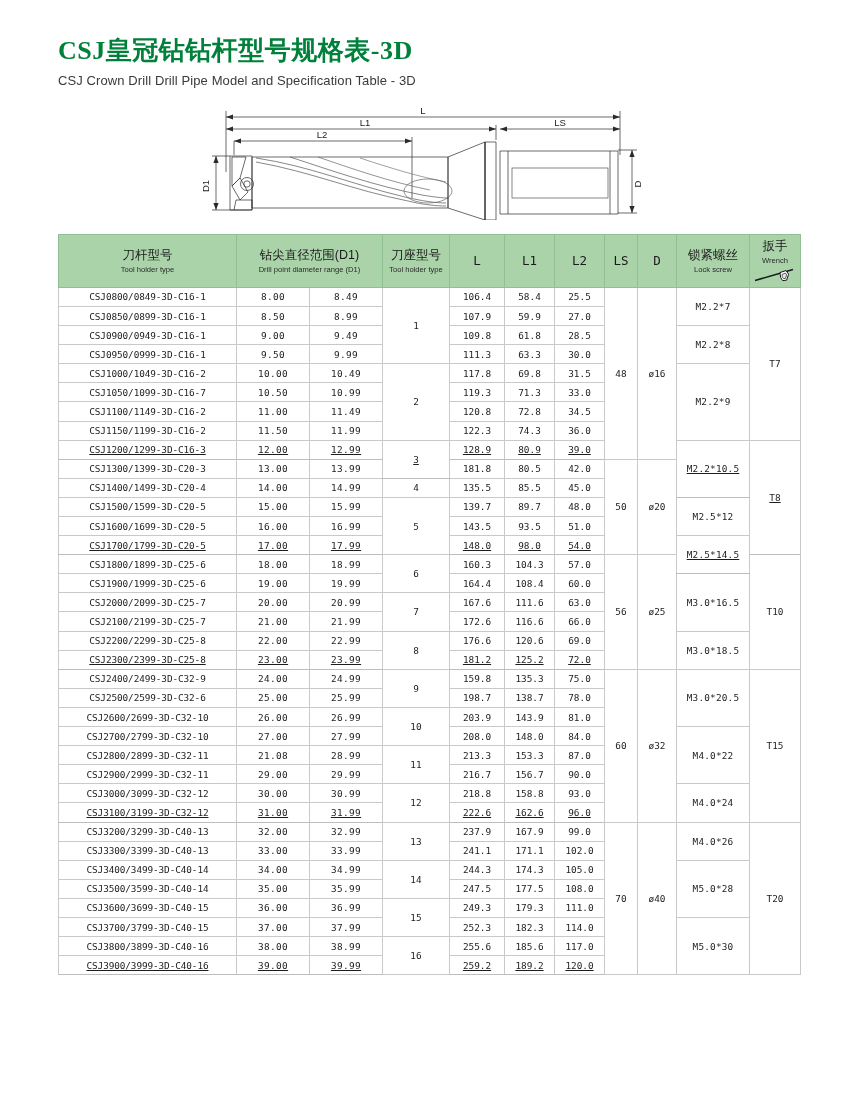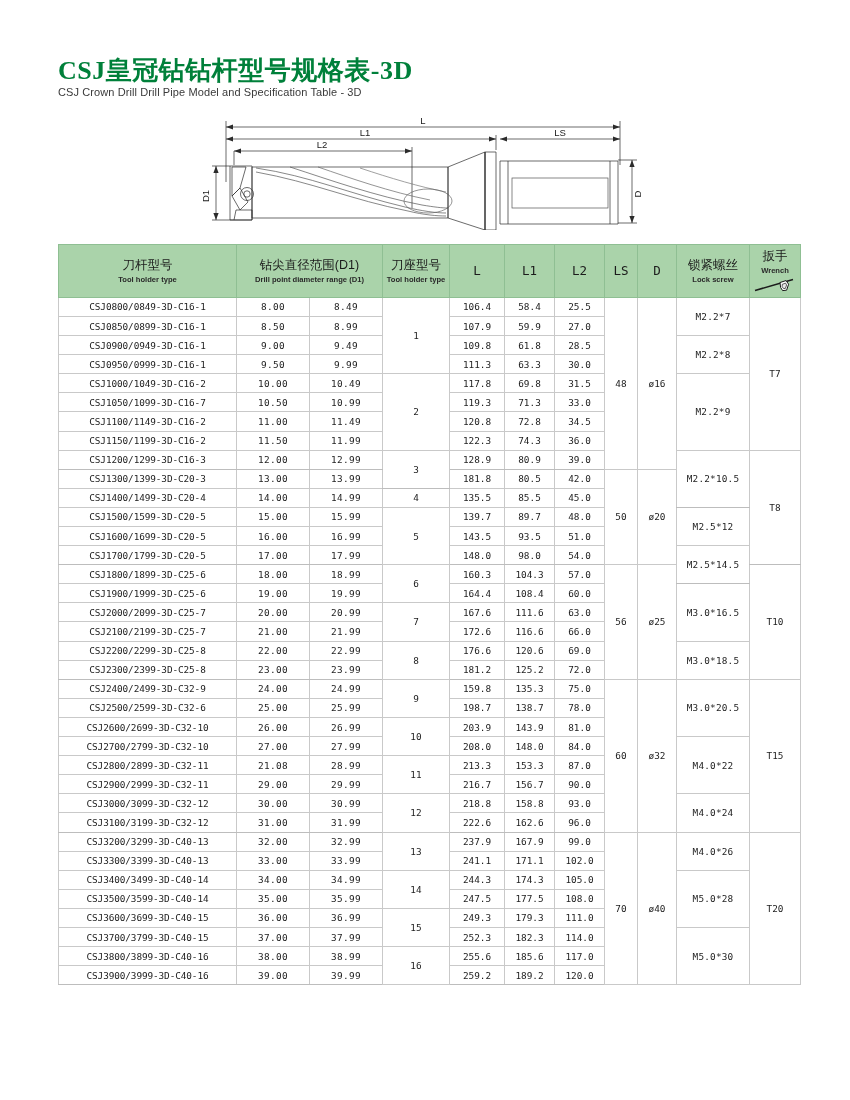--- a/index.html
+++ b/index.html
@@ -10,32 +10,33 @@
     font-family: "Liberation Sans", "DejaVu Sans", sans-serif;
   }
   .page {
     position: relative;
     width: 850px; height: 1100px;
     background: #ffffff;
     overflow: hidden;
   }
 
   
-  .title-block { padding: 56px 0 0 58px; }
+  .title-block { padding: 36px 0 0 58px; }
   .title-cn {
     font-family: "Liberation Serif", "DejaVu Serif", serif;
     font-size: 26px;
     font-weight: bold;
     color: #00803a;
     letter-spacing: 0.5px;
     line-height: 1.15;
     white-space: nowrap;
   }
   .title-en {
-    font-size: 11px;
+    margin-top: 7px;
+    font-size: 13px;
     color: #3a3a3a;
     letter-spacing: 0.1px;
     white-space: nowrap;
   }
 
   
   .drawing-wrap {
     margin-top: 12px;
     width: 850px;
     height: 122px;
@@ -75,21 +76,21 @@
     display: block;
     font-size: 12.5px;
     line-height: 1.2;
     font-weight: normal;
   }
   thead .h-en {
     display: block;
     font-size: 7.6px;
     line-height: 1.25;
     margin-top: 2px;
-    font-weight: bold;
+    font-weight: normal;
     color: #2a2a2a;
     text-align: center;
   }
   thead .h-lat {
     display: block;
     font-size: 12.5px;
     font-weight: normal;
     font-family: "DejaVu Sans Mono", "Liberation Mono", monospace;
   }
   thead th.wrench-col { padding-bottom: 0; }
@@ -97,21 +98,21 @@
 
   td.model { font-size: 9.6px; letter-spacing: -0.1px; }
   td.num { font-size: 9.8px; letter-spacing: 0.4px; }
   td.dim { font-size: 9.8px; }
   td.holder { font-size: 10.2px; }
   td.screw { font-size: 9.8px; letter-spacing: 0.2px; border-radius: 14px; }
   td.wrench { font-size: 10.2px; }
   td.lsd { font-size: 10.2px; }
 
   
-  tr.grp-end > td { border-bottom: 1px solid #bdbdbd; }
+  tr.grp-end > td { border-bottom: 1px solid #bdbdbd; text-decoration: underline; }
 </style>
 </head>
 <body>
 
 <div class="page">
 
   <div class="title-block">
     <div class="title-cn">CSJ皇冠钻钻杆型号规格表-3D</div>
     <div class="title-en">CSJ Crown Drill Drill Pipe Model and Specification Table - 3D</div>
   </div>

